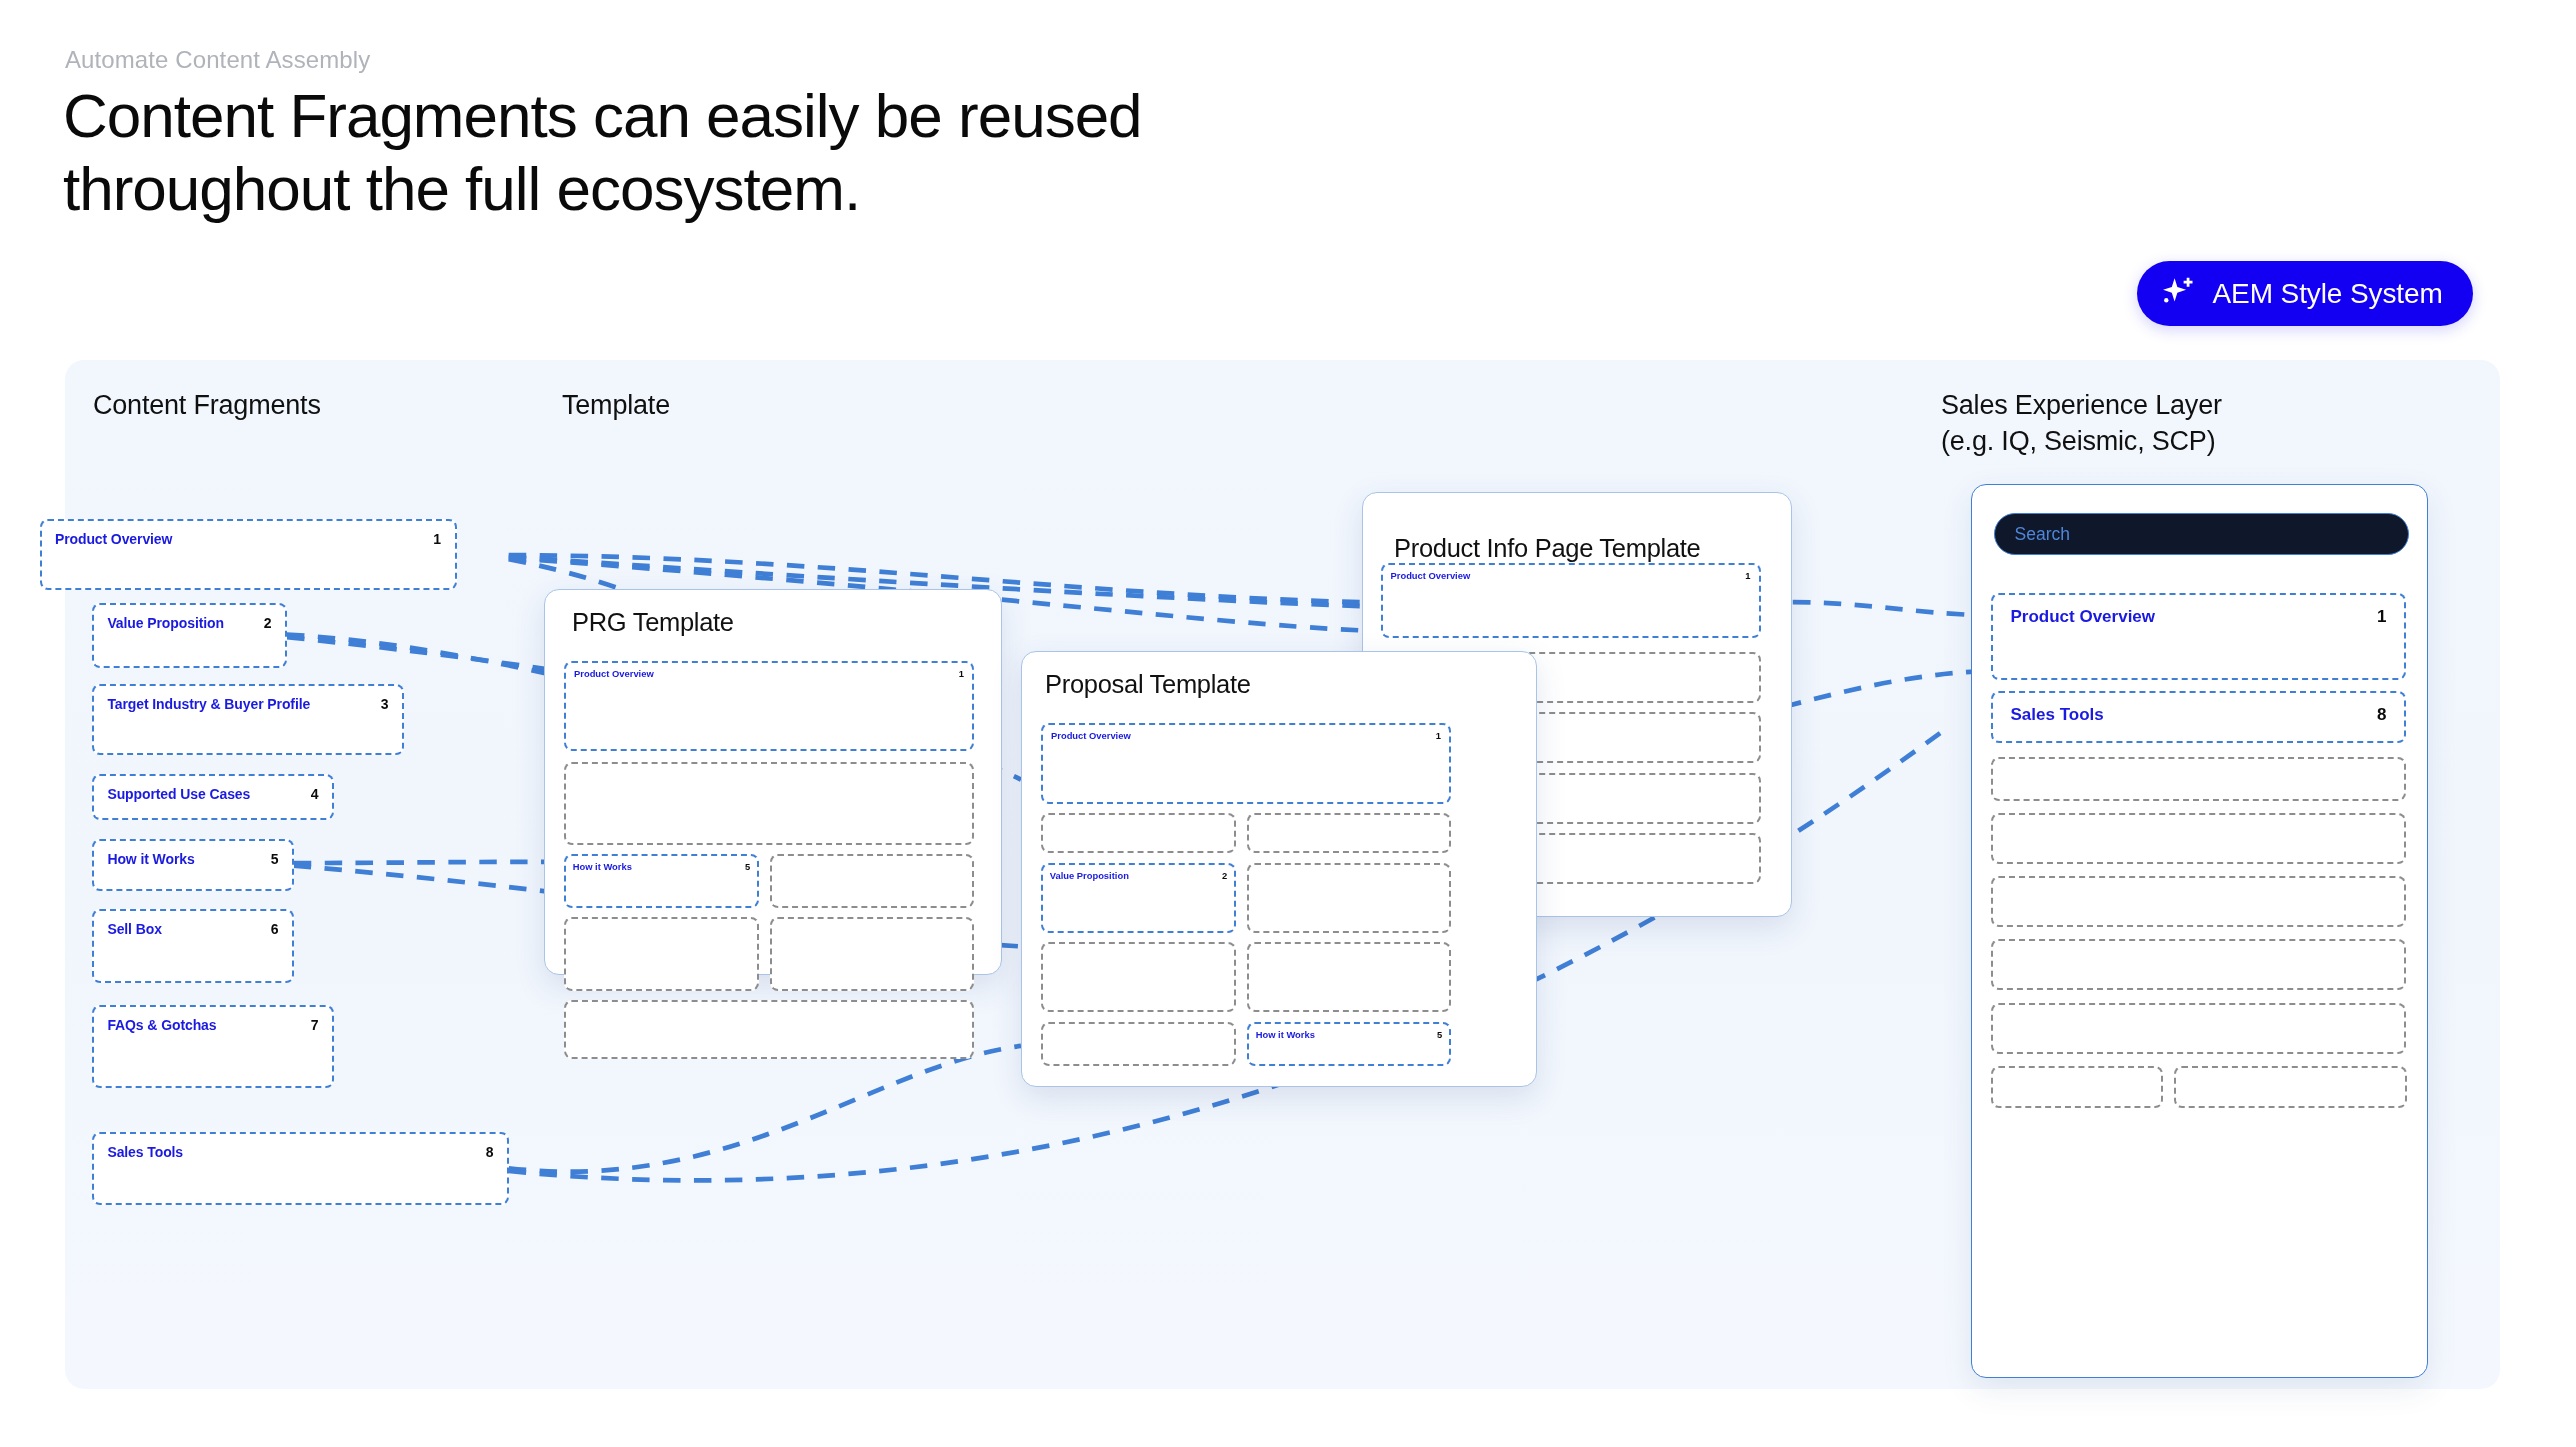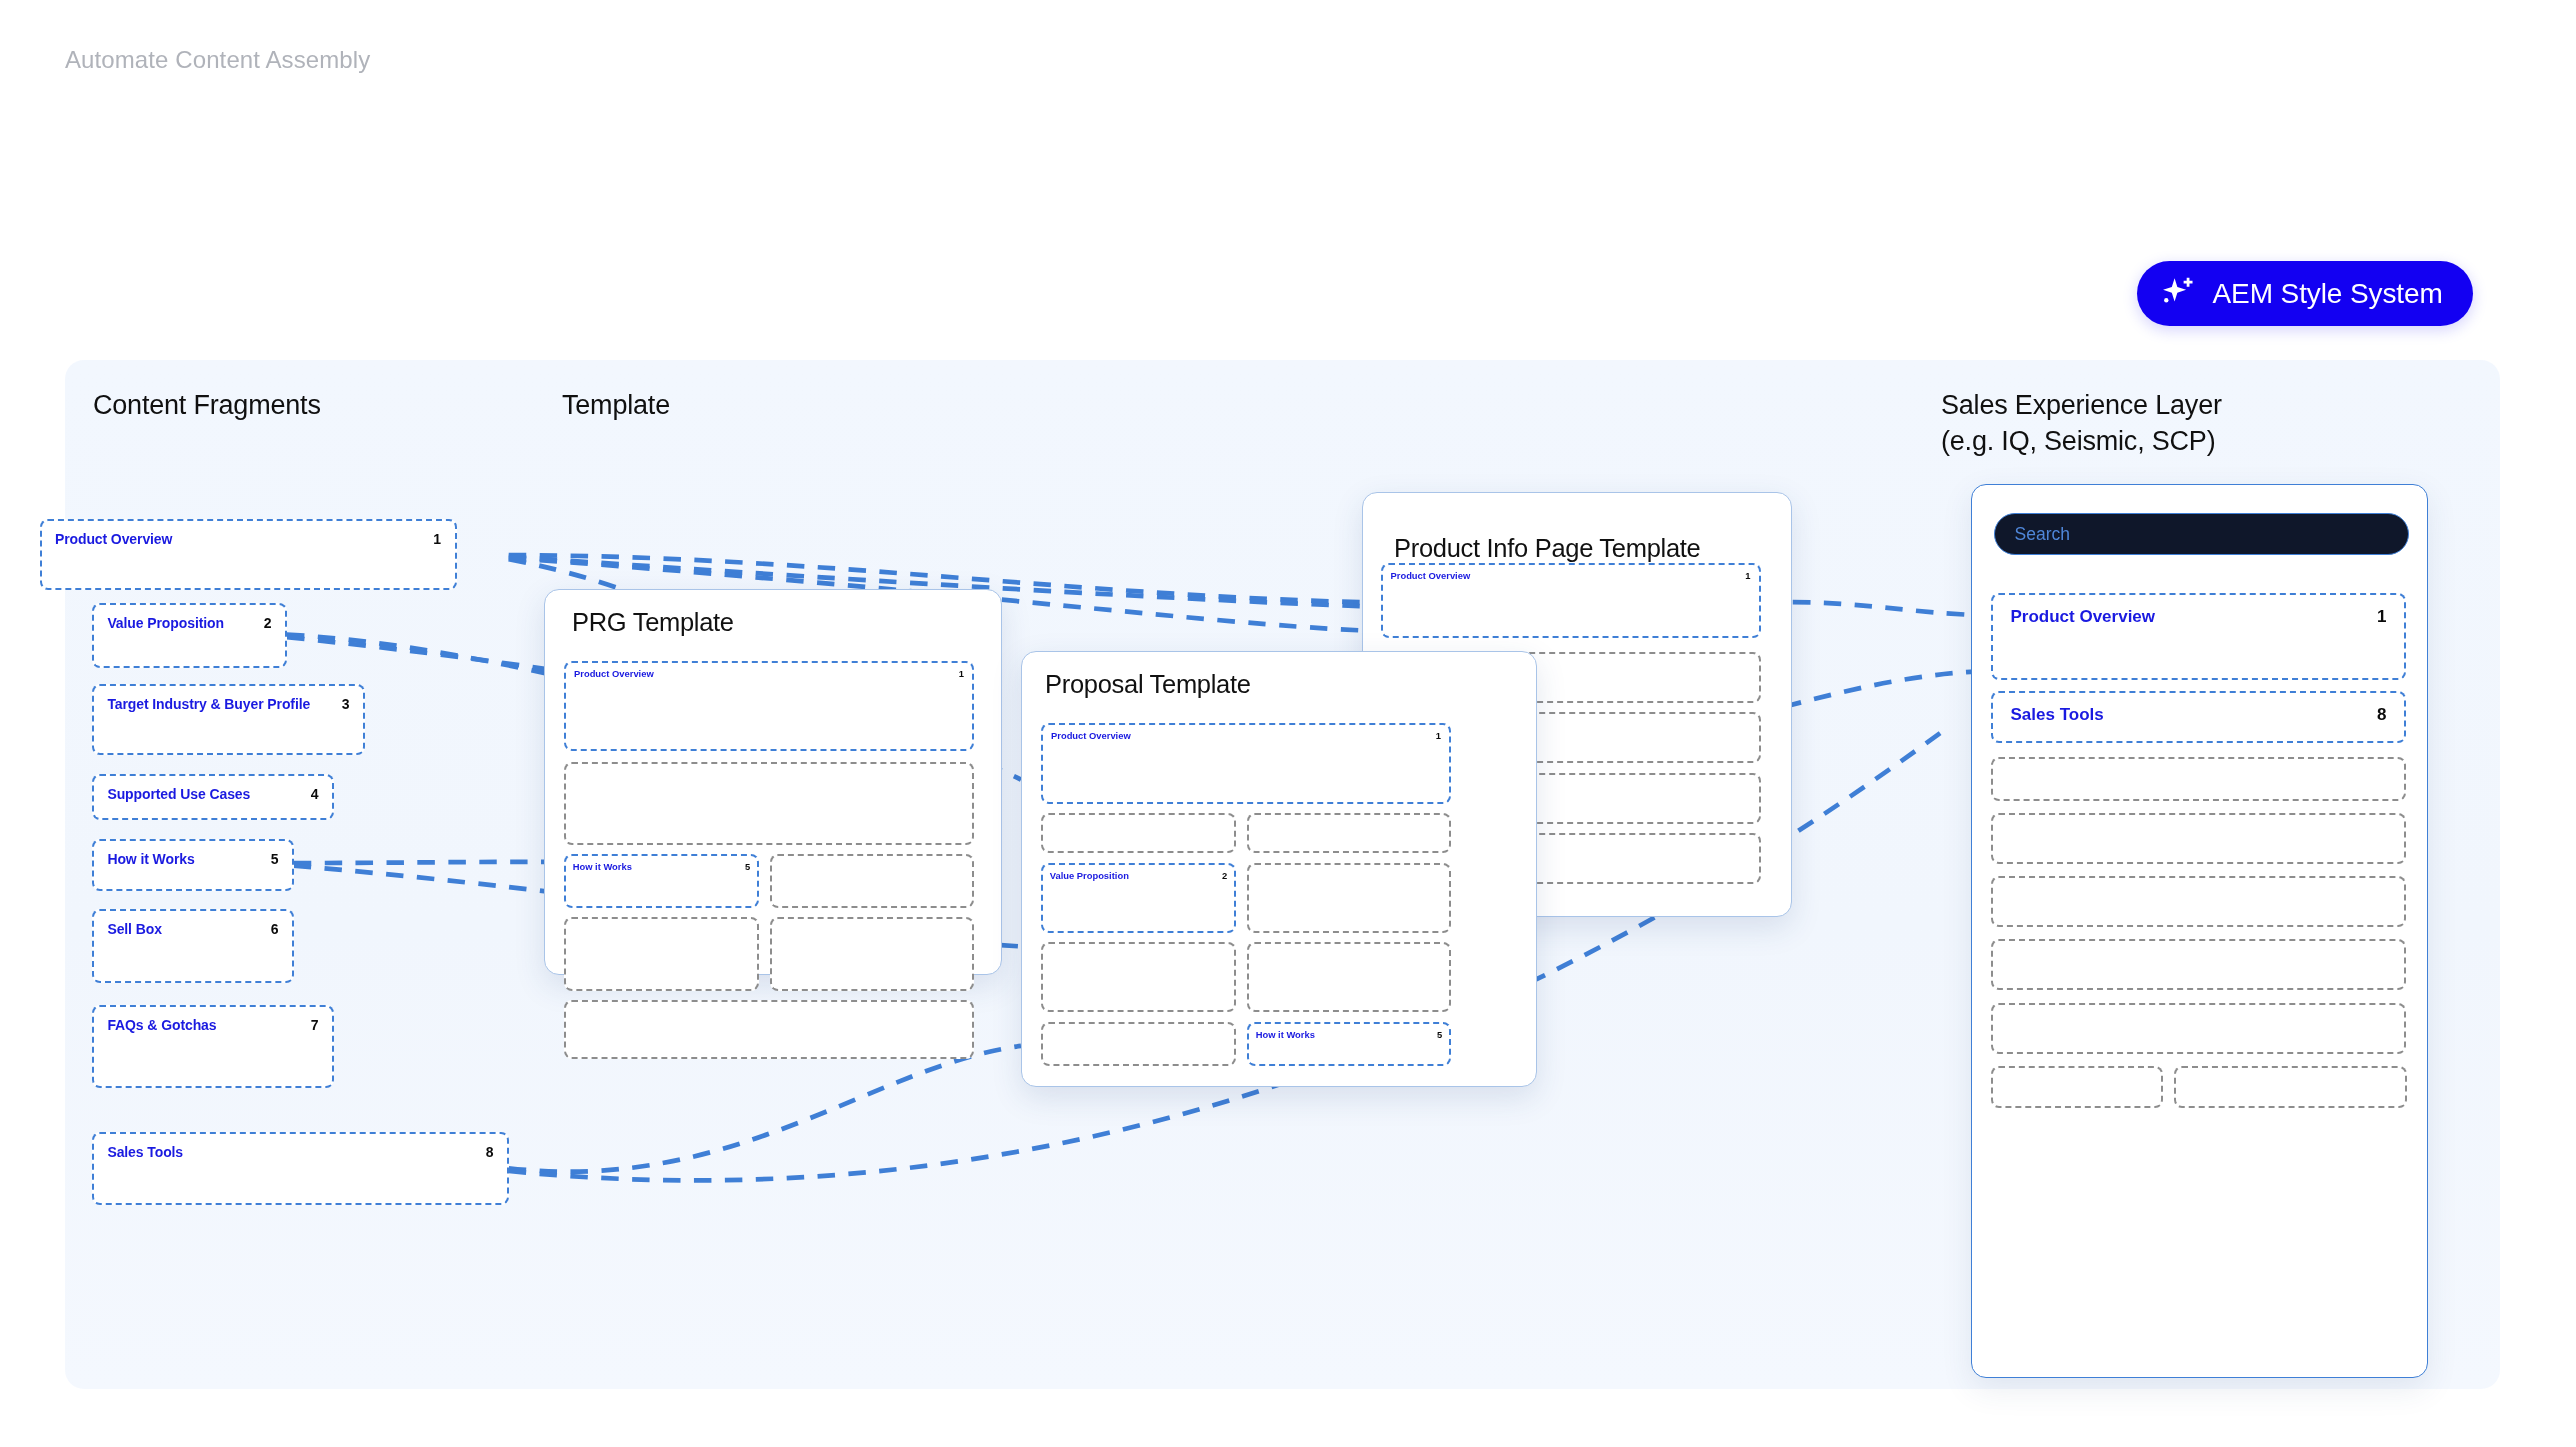--- a/index.html
+++ b/index.html
@@ -94,20 +94,24 @@
     background: #0f172a; color: #4f86d8; font-size: 17.5px;
     display: flex; align-items: center; padding-left: 20px;
   }
 </style>
 </head>
 <body>
 
 <div class="page">
 
   <div class="eyebrow">Automate Content Assembly</div>
+  <div class="headline">
+    <div>Content Fragments can easily be reused</div>
+    <div>throughout the full ecosystem.</div>
+  </div>
 
   <div class="badge">
     <svg class="sparkle" viewBox="0 0 24 24">
       <path fill="#ffffff" d="M10 1.6 L11.9 7.6 L17.9 9.5 L11.9 11.4 L10 17.4 L8.1 11.4 L2.1 9.5 L8.1 7.6 Z"></path>
       <path fill="#ffffff" d="M18.3 1.2h1.9v2.1h2.1v1.9h-2.1v2.1h-1.9V5.2h-2.1V3.3h2.1z"></path>
       <circle fill="#ffffff" cx="4.3" cy="16.6" r="1.5"></circle>
     </svg>
     <span class="badge-label">AEM Style System</span>
   </div>
 
@@ -144,21 +148,21 @@
         </div>
     </div>
 
     <div class="frag" id="f2" style="left: 27px; top: 243px; width: 195px; height: 65px;">
       <div class="row">
           <span class="name">Value Proposition</span>
           <span class="num">2</span>
         </div>
     </div>
 
-    <div class="frag" id="f3" style="left: 27px; top: 324px; width: 273px; height: 71px;">
+    <div class="frag" id="f3" style="left: 27px; top: 324px; width: 312px; height: 71px;">
       <div class="row">
           <span class="name">Target Industry &amp; Buyer Profile</span>
           <span class="num">3</span>
         </div>
     </div>
 
     <div class="frag" id="f4" style="left: 27px; top: 414px; width: 242px; height: 46px;">
       <div class="row">
           <span class="name">Supported Use Cases</span>
           <span class="num">4</span>

